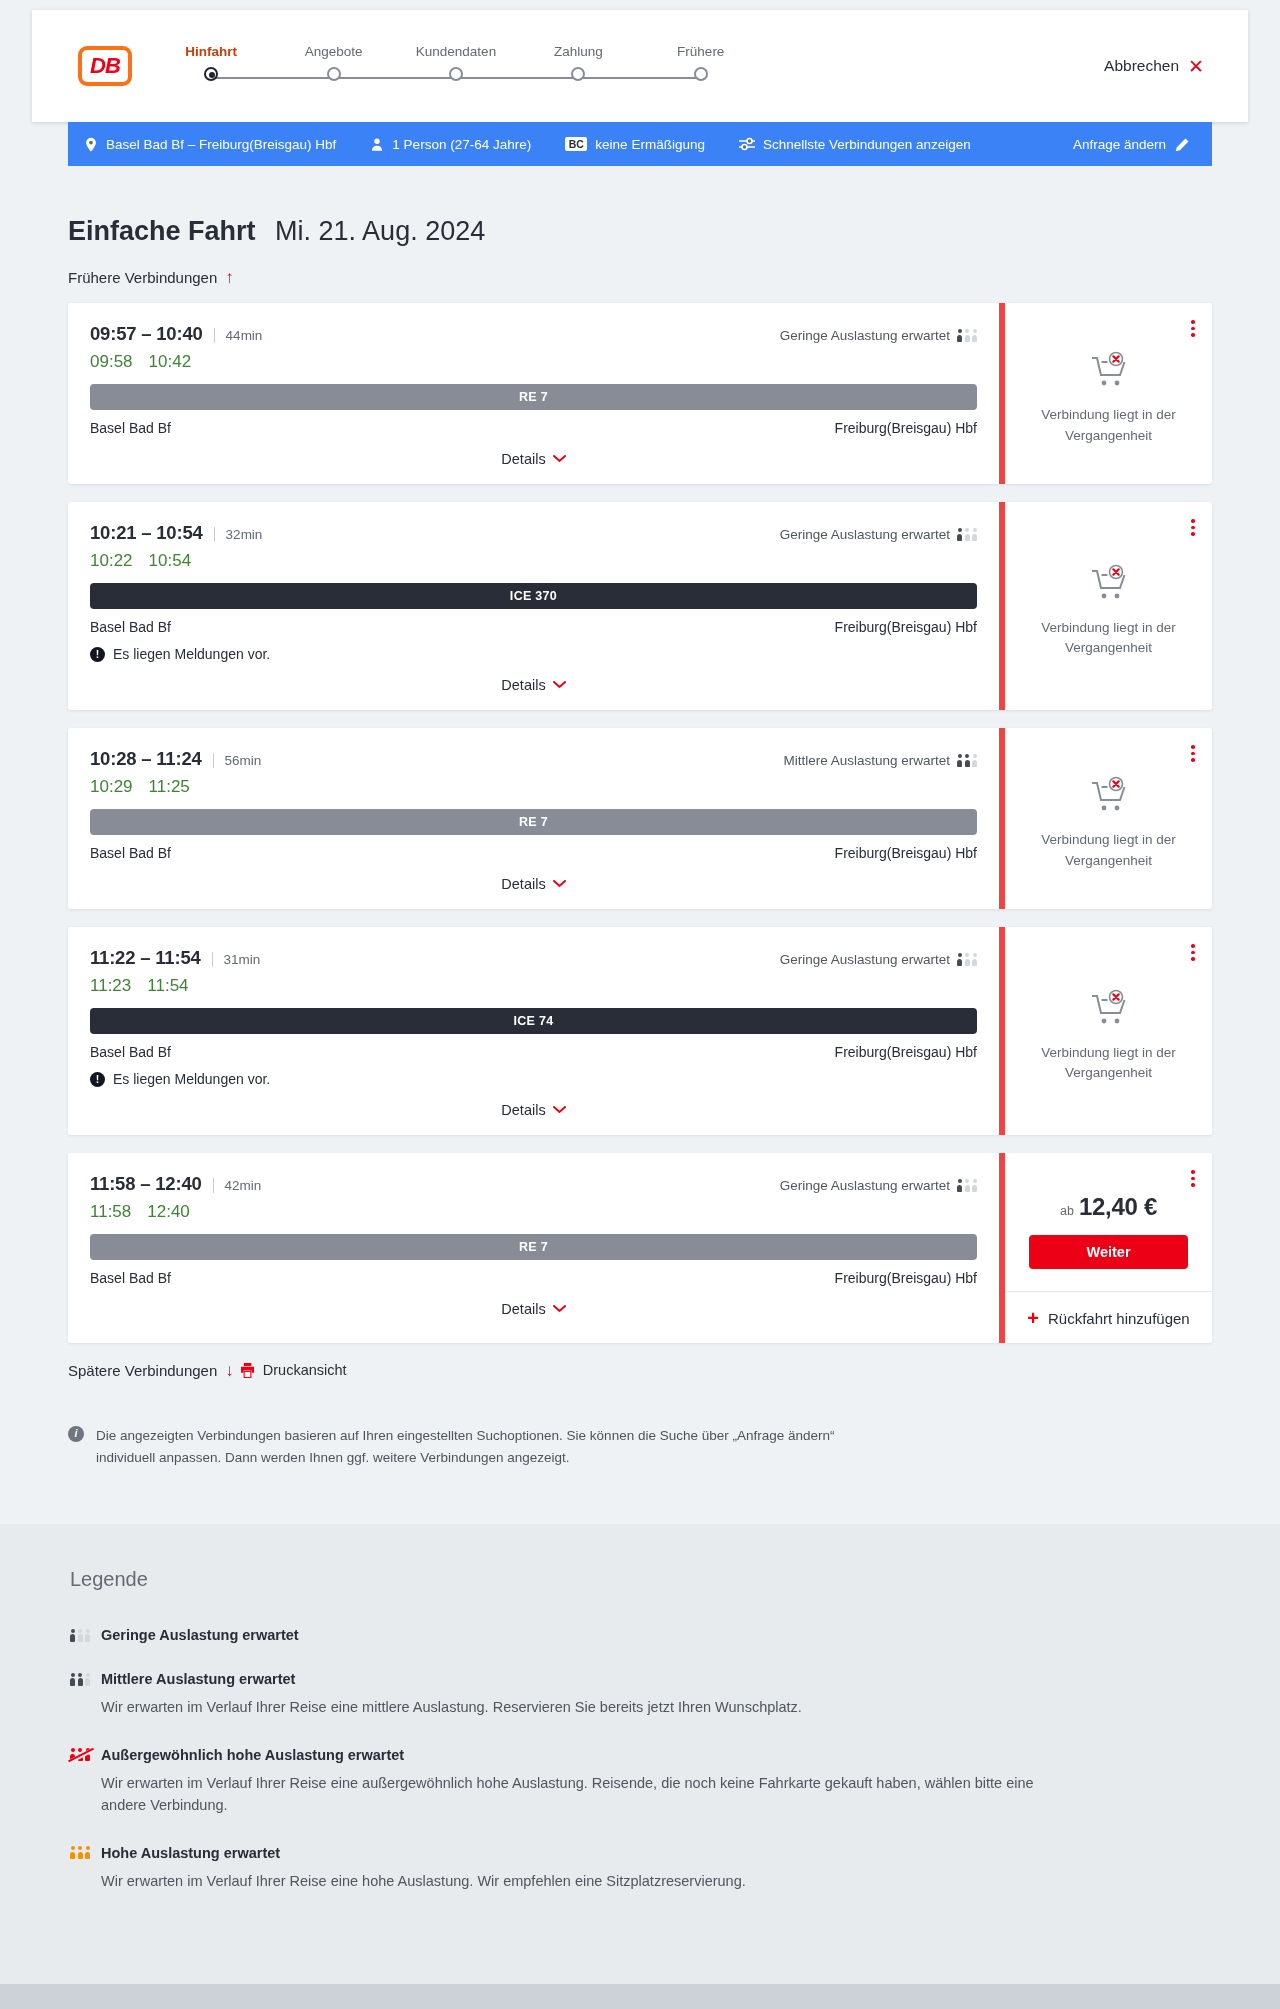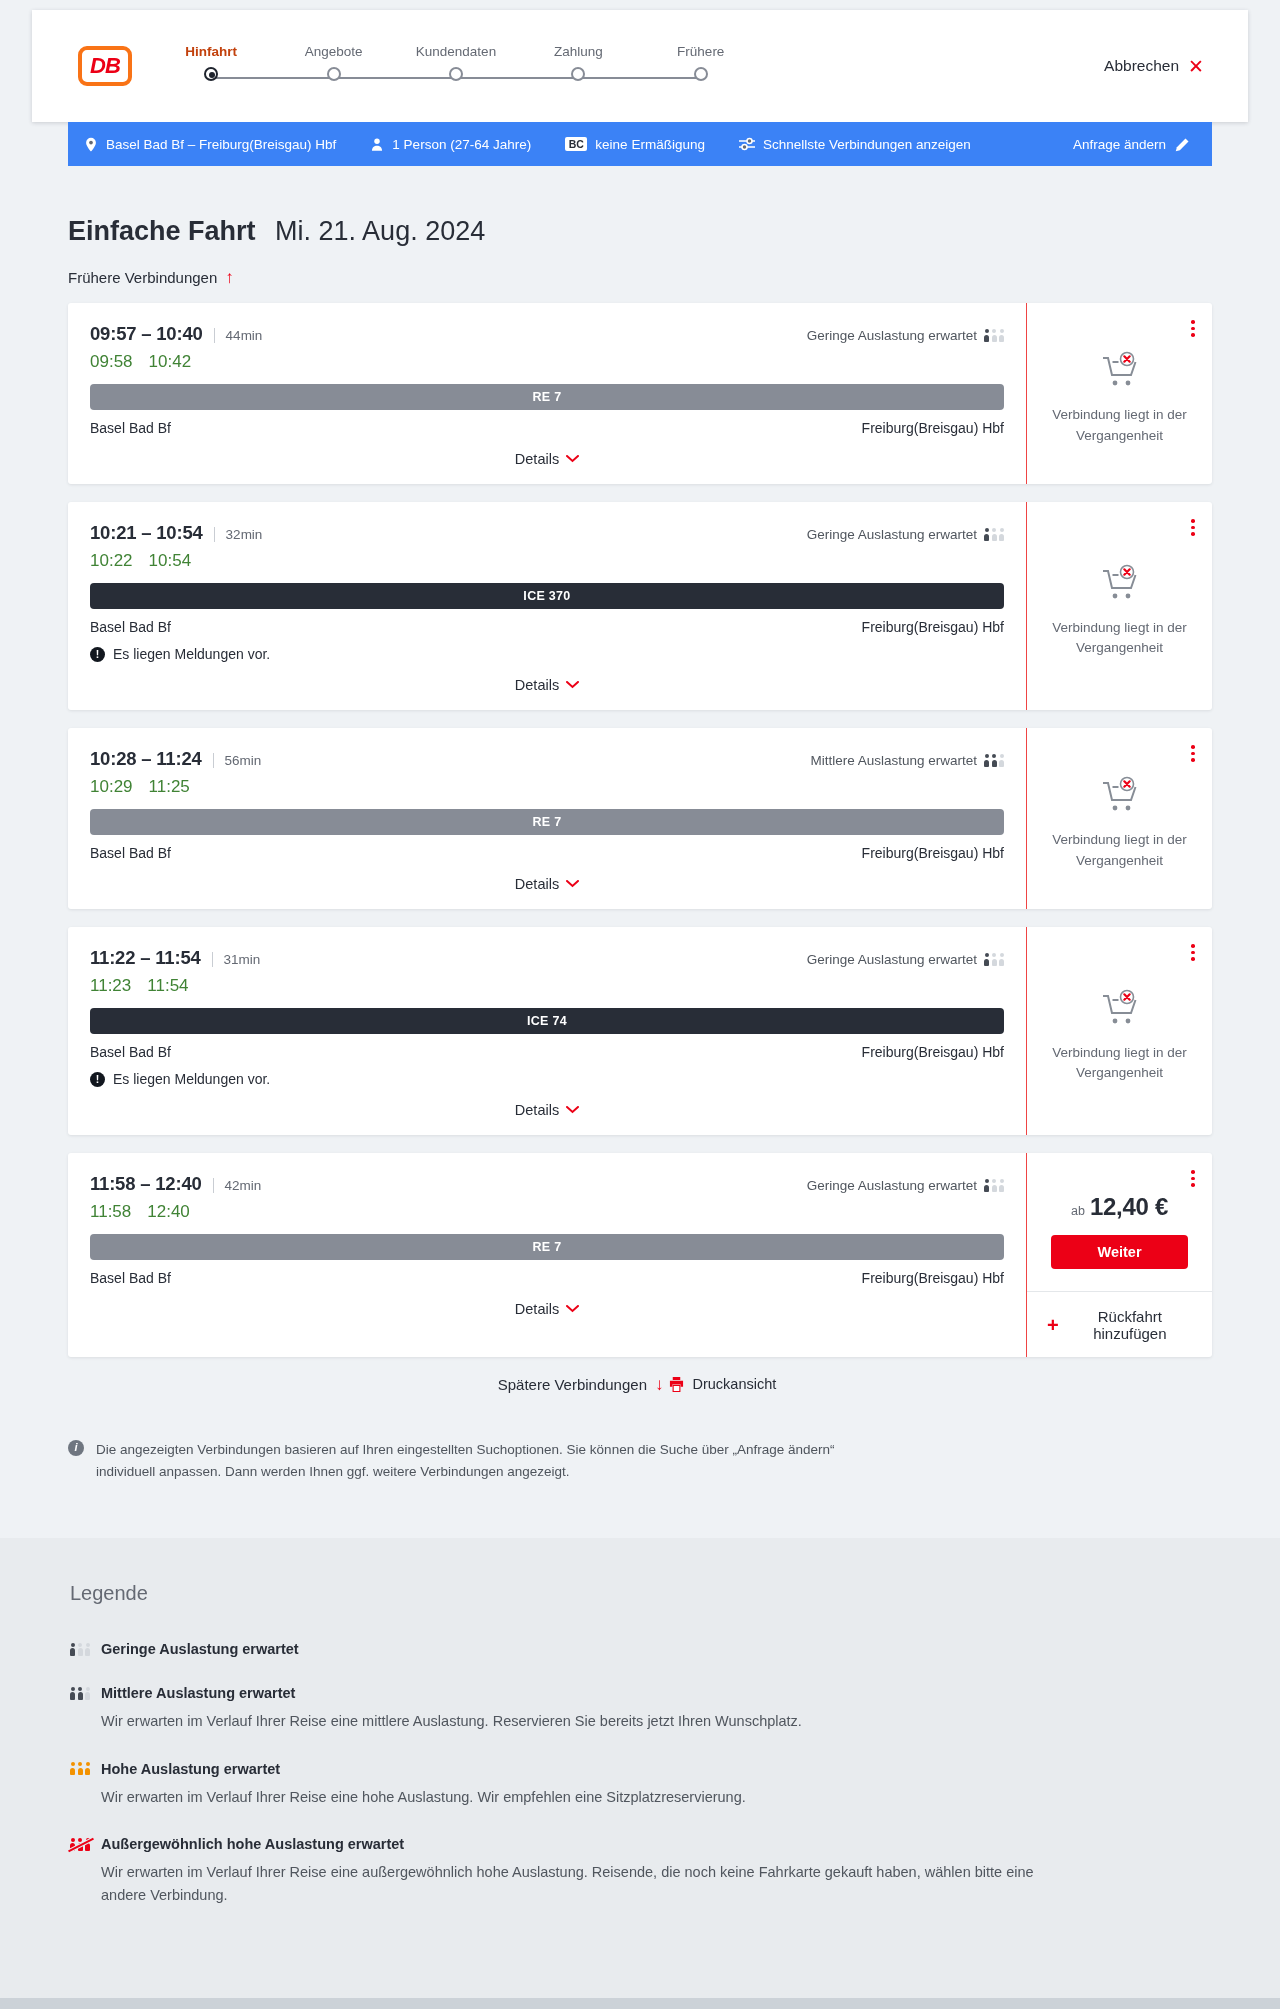--- a/index.html
+++ b/index.html
@@ -92,21 +92,21 @@
   .warn-ic {
     width:15px; height:15px; border-radius:50%; background:#12171f; color:#fff;
     font-size:10.5px; font-weight:bold; display:inline-flex; align-items:center;
     justify-content:center; line-height:1; flex:0 0 auto;
   }
   .details-btn {
     margin:14px auto 0; display:flex; align-items:center; gap:7px; background:none;
     border:none; font-family:inherit; font-size:14.5px; color:#282d37; cursor:pointer;
   }
 
-  .card-side { width:186px; flex:0 0 auto; border-left:1px solid #ef4444;
+  .card-side { width:213px; flex:0 0 auto; border-left:6px solid #ef4444;
     position:relative; display:flex; flex-direction:column; padding:10px 14px 14px; }
   .kebab { position:absolute; top:14px; right:14px; background:none; border:none;
     display:flex; flex-direction:column; gap:3px; padding:3px; cursor:pointer; }
   .kebab i { width:3.6px; height:3.6px; border-radius:50%; background:#ec0016; }
   .past-block { margin:auto; text-align:center; padding-top:14px; }
   .past-note { margin:10px 0 0; color:#646973; font-size:13.5px; line-height:1.5; }
   .buy-block { display:flex; flex-direction:column; flex:1; padding-top:30px; }
   .price-line { text-align:center; }
   .price-prefix { color:#646973; font-size:12.5px; margin-right:5px; }
   .price-val { font-size:24px; font-weight:bold; letter-spacing:-.3px; }
@@ -114,21 +114,21 @@
     margin:14px 10px 0; height:34px; background:#ec0016; border:none; border-radius:4px;
     color:#fff; font-family:inherit; font-weight:bold; font-size:14.5px; cursor:pointer;
   }
   .side-divider { border-top:1px solid #e4e7ea; margin:22px -14px 0; }
   .return-btn {
     margin-top:15px; background:none; border:none; font-family:inherit; font-size:15px;
     color:#282d37; display:flex; align-items:center; justify-content:center; gap:9px; cursor:pointer;
   }
   .plus { color:#ec0016; font-size:20px; font-weight:bold; line-height:1; }
 
-  .later-row { margin-top:6px; display:flex; justify-content:center; align-items:center; }
+  .later-row { margin-top:6px; display:flex; justify-content:flex-start; align-items:center; }
   .print-btn { background:none; border:none; font-family:inherit; font-size:14.5px;
     color:#282d37; display:flex; align-items:center; gap:8px; cursor:pointer; }
 
   .info-note { margin-top:46px; display:flex; gap:12px; max-width:790px;
     font-size:13.5px; color:#4e545c; line-height:1.6; }
   .info-ic {
     flex:0 0 auto; width:16px; height:16px; border-radius:50%; background:#6f7680;
     color:#fff; font-size:11px; font-weight:bold; font-style:italic;
     display:inline-flex; align-items:center; justify-content:center; margin-top:1px;
   }
@@ -577,39 +577,39 @@
           <span class="pp"></span>
           <span class="pp"></span>
         </span>
       <span data-interactable="false">Mittlere Auslastung erwartet</span>
     </div>
     <div class="li-desc" data-interactable="false">Wir erwarten im Verlauf Ihrer Reise eine mittlere Auslastung. Reservieren Sie bereits jetzt Ihren Wunschplatz.</div>
   </div>
 
   <div class="legend-item" data-interactable="false">
     <div class="li-head">
+      <span class="occ occ-extreme" data-interactable="false">
+          <span class="pp"></span>
+          <span class="pp"></span>
+          <span class="pp"></span>
+        </span>
+      <span data-interactable="false">Außergewöhnlich hohe Auslastung erwartet</span>
+    </div>
+    <div class="li-desc" data-interactable="false">Wir erwarten im Verlauf Ihrer Reise eine außergewöhnlich hohe Auslastung. Reisende, die noch keine Fahrkarte gekauft haben, wählen bitte eine andere Verbindung.</div>
+  </div>
+
+  <div class="legend-item" data-interactable="false">
+    <div class="li-head">
       <span class="occ occ-high" data-interactable="false">
           <span class="pp"></span>
           <span class="pp"></span>
           <span class="pp"></span>
         </span>
       <span data-interactable="false">Hohe Auslastung erwartet</span>
     </div>
     <div class="li-desc" data-interactable="false">Wir erwarten im Verlauf Ihrer Reise eine hohe Auslastung. Wir empfehlen eine Sitzplatzreservierung.</div>
   </div>
-
-  <div class="legend-item" data-interactable="false">
-    <div class="li-head">
-      <span class="occ occ-extreme" data-interactable="false">
-          <span class="pp"></span>
-          <span class="pp"></span>
-          <span class="pp"></span>
-        </span>
-      <span data-interactable="false">Außergewöhnlich hohe Auslastung erwartet</span>
-    </div>
-    <div class="li-desc" data-interactable="false">Wir erwarten im Verlauf Ihrer Reise eine außergewöhnlich hohe Auslastung. Reisende, die noch keine Fahrkarte gekauft haben, wählen bitte eine andere Verbindung.</div>
-  </div>
 </section>
 
 <section class="payment-section" data-interactable="false">
   <h2 class="payment-title" data-interactable="false">Mögliche Zahlungsarten</h2>
 
 </section>
 
 </body></html>

